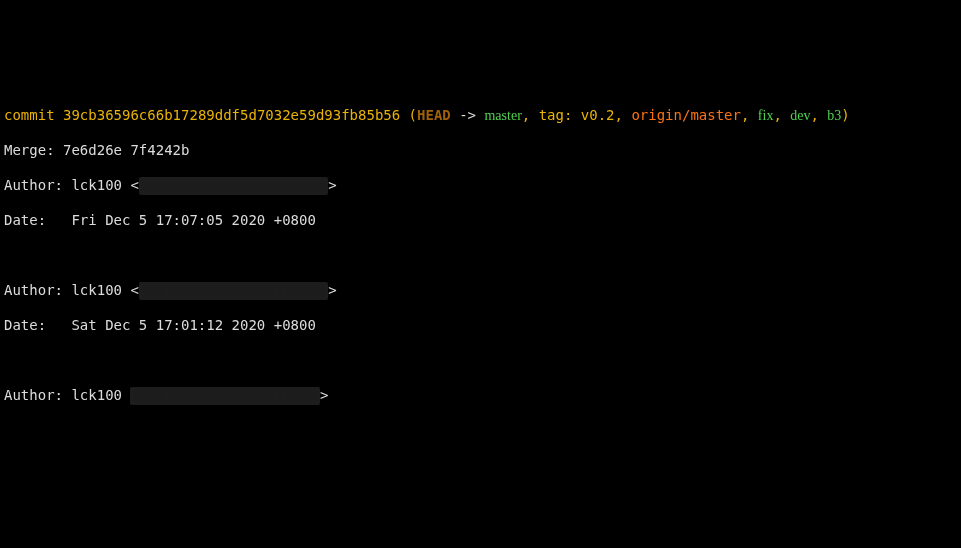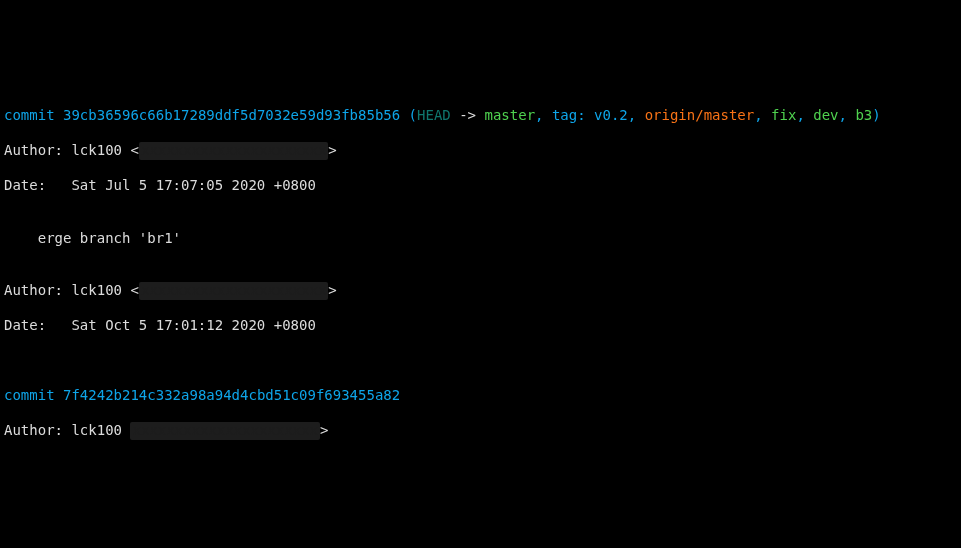--- a/index.html
+++ b/index.html
@@ -11,52 +11,51 @@
     font-size: 14px;
     line-height: 1.25;
     width: 961px;
     height: 548px;
     overflow: hidden;
     white-space: pre;
   }
   .terminal {
     padding: 2px 4px;
   }
-  .y { color: #0ea5e9; text-align: center; }   
+  .y { color: #eab308; text-align: center; }   
   .w { color: #dcdcdc; }   
-  .c { color: #0f766e; }   
-  .g { color: #4fd24f; }   
+  .c { color: #a16207; font-weight: bold; }   
+  .g { color: #4fd24f; font-family: Liberation Serif, serif; }   
   .r { color: #f97316; }      
   .line { display: block; }
   .redacted {
     display: inline-block;
     background: #1d1d1d;
     color: #1d1d1d;
     border-radius: 2px;
     padding: 0 2px;
     vertical-align: baseline;
   }
 </style>
 </head>
 <body>
 
 
 
 <div class="terminal">
 <span class="line"><span class="y">commit </span><span class="y">39cb36596c66b17289ddf5d7032e59d93fb85b56</span> <span class="y">(</span><span class="c">HEAD</span><span class="w"> -&gt; </span><span class="g">master</span><span class="y">, </span><span class="y">tag: </span><span class="y">v0.2</span><span class="y">, </span><span class="r">origin/master</span><span class="y">, </span><span class="g">fix</span><span class="y">, </span><span class="g">dev</span><span class="y">, </span><span class="g">b3</span><span class="y">)</span></span>
+<span class="line w">Merge: 7e6d26e 7f4242b</span>
 <span class="line"><span class="w">Author: </span><span class="w">lck100</span><span class="w"> &lt;</span><span class="redacted">xxxxxxxxxxxxxxxxxxxxxx</span><span class="w">&gt;</span></span>
-<span class="line"><span class="w">Date:   </span><span class="w">Sat Jul 5 17:07:05 2020 +0800</span></span>
+<span class="line"><span class="w">Date:   </span><span class="w">Fri Dec 5 17:07:05 2020 +0800</span></span>
 <span class="line"></span>
-<span class="line w">    erge branch 'br1'</span>
 <span class="line"></span>
 <span class="line"><span class="w">Author: </span><span class="w">lck100</span><span class="w"> &lt;</span><span class="redacted">xxxxxxxxxxxxxxxxxxxxxx</span><span class="w">&gt;</span></span>
-<span class="line"><span class="w">Date:   </span><span class="w">Sat Oct 5 17:01:12 2020 +0800</span></span>
+<span class="line"><span class="w">Date:   </span><span class="w">Sat Dec 5 17:01:12 2020 +0800</span></span>
 <span class="line"></span>
 <span class="line"></span>
-<span class="line"><span class="y">commit </span><span class="y">7f4242b214c332a98a94d4cbd51c09f693455a82</span></span>
 <span class="line"><span class="w">Author: </span><span class="w">lck100</span> <span class="redacted">xxxxxxxxxxxxxxxxxxxxxx</span><span class="w">&gt;</span></span>
 
 <span class="line"></span>
 
 <span class="line"></span>
 
 
 
 <span class="line"></span>
 

